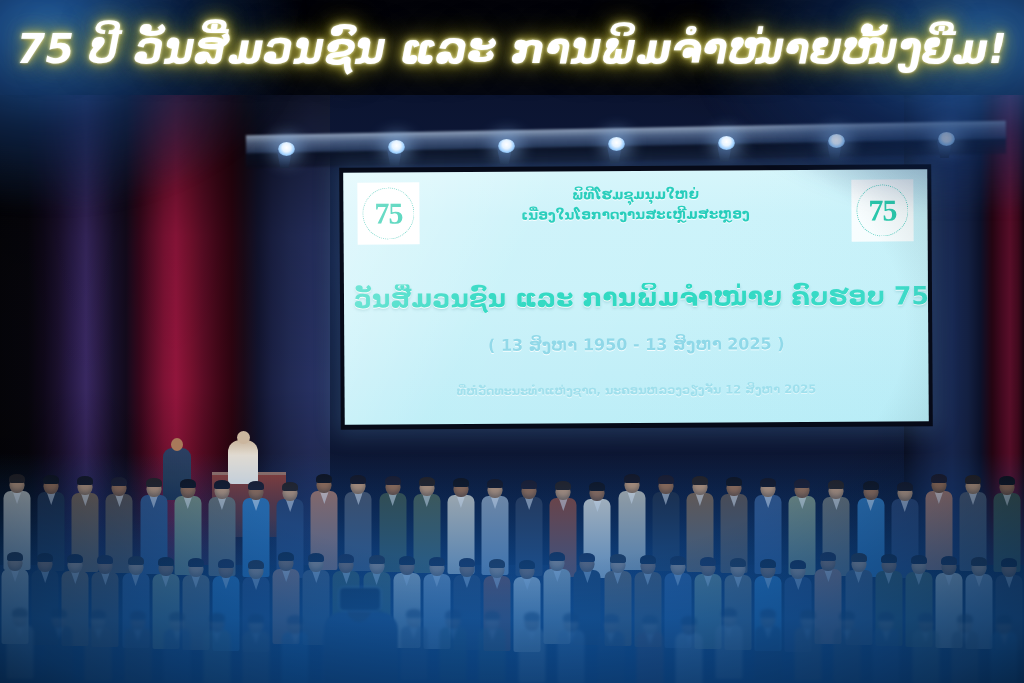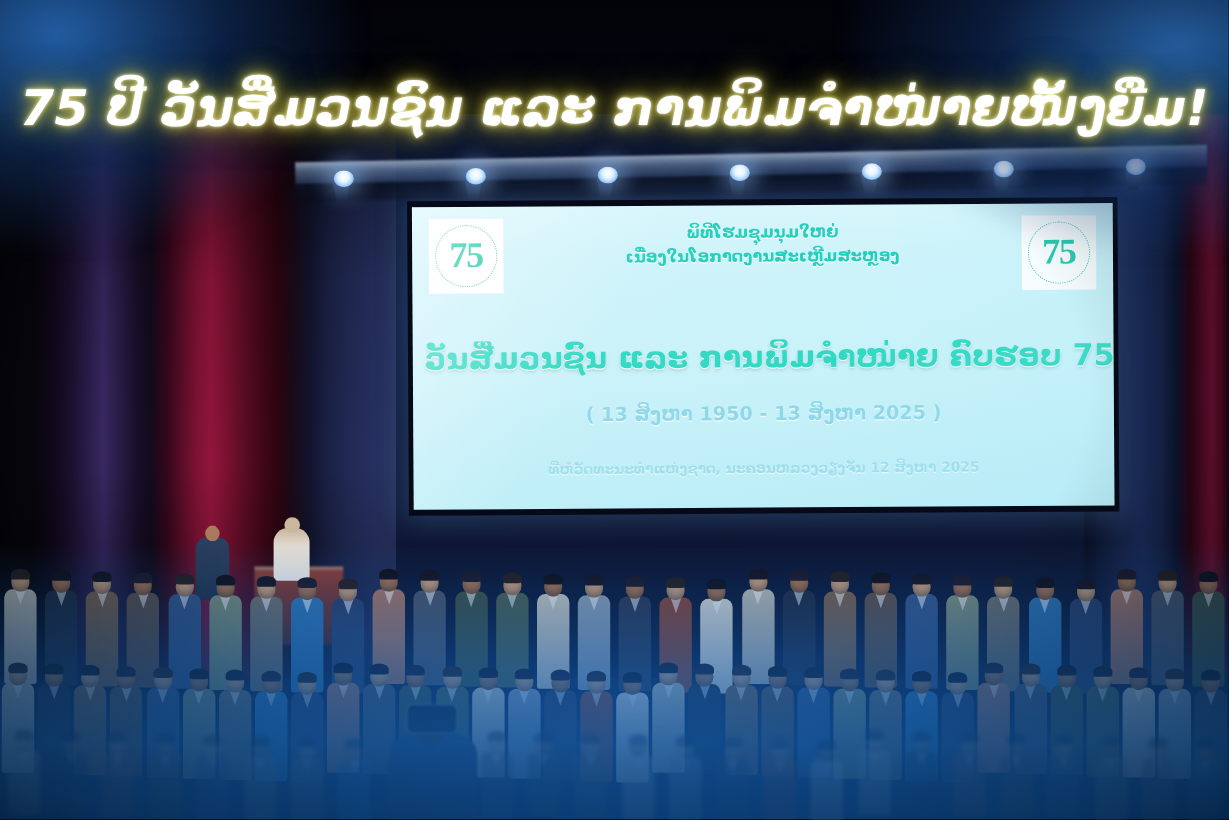--- a/index.html
+++ b/index.html
@@ -404,21 +404,20 @@
     pointer-events: none;
     background: radial-gradient(ellipse 80% 72% at 50% 48%, rgba(0,0,0,0) 48%, rgba(0,0,0,0.42) 88%, rgba(0,0,0,0.62) 100%);
   }
 
   
   .headline-band {
     position: absolute;
     left: 0; top: 0;
     width: 1024px; height: 112px;
     pointer-events: none;
-    margin-top: 41px;
   }
   .headline {
     position: absolute;
     left: 0; right: 0;
     top: 28px;
     text-align: center;
     font-family: "DejaVu Sans", "Liberation Sans", sans-serif;
     font-style: italic;
     font-weight: 700;
     font-size: 41px;

